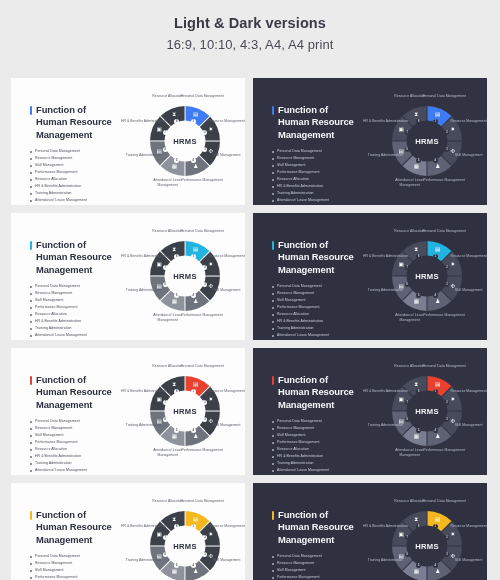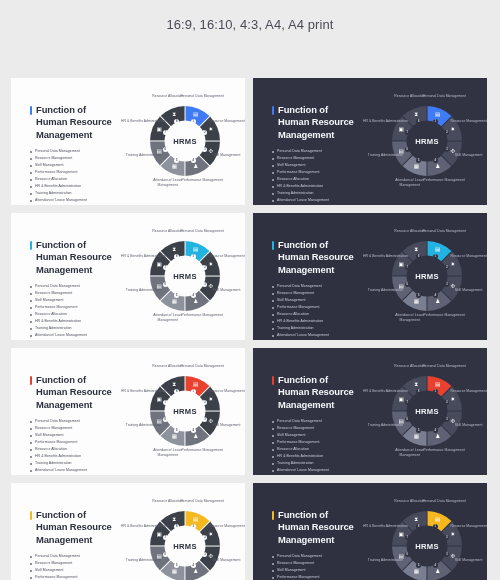--- a/index.html
+++ b/index.html
@@ -126,21 +126,22 @@
     letter-spacing: -.6px;
     text-shadow: 0 1px 2px rgba(0,0,0,.45);
   }
 </style>
 </head>
 <body>
 
 <div id="page">
 
   <div class="header">
-    <h2>16:9, 16:10, 4:3, A4, A4 print</h2>
+    <h1>Light &amp; Dark versions</h1>
+    <h2>16:9, 10:10, 4:3, A4, A4 print</h2>
   </div>
 
   <div class="grid" id="slide-grid">
       <div class="slide light">
         <div class="txtblock">
           <div class="title">
             <span class="accentbar" style="background: rgb(63, 123, 245);"></span>
             <div>Function of</div>
             <div>Human Resource</div>
             <div>Management</div>

